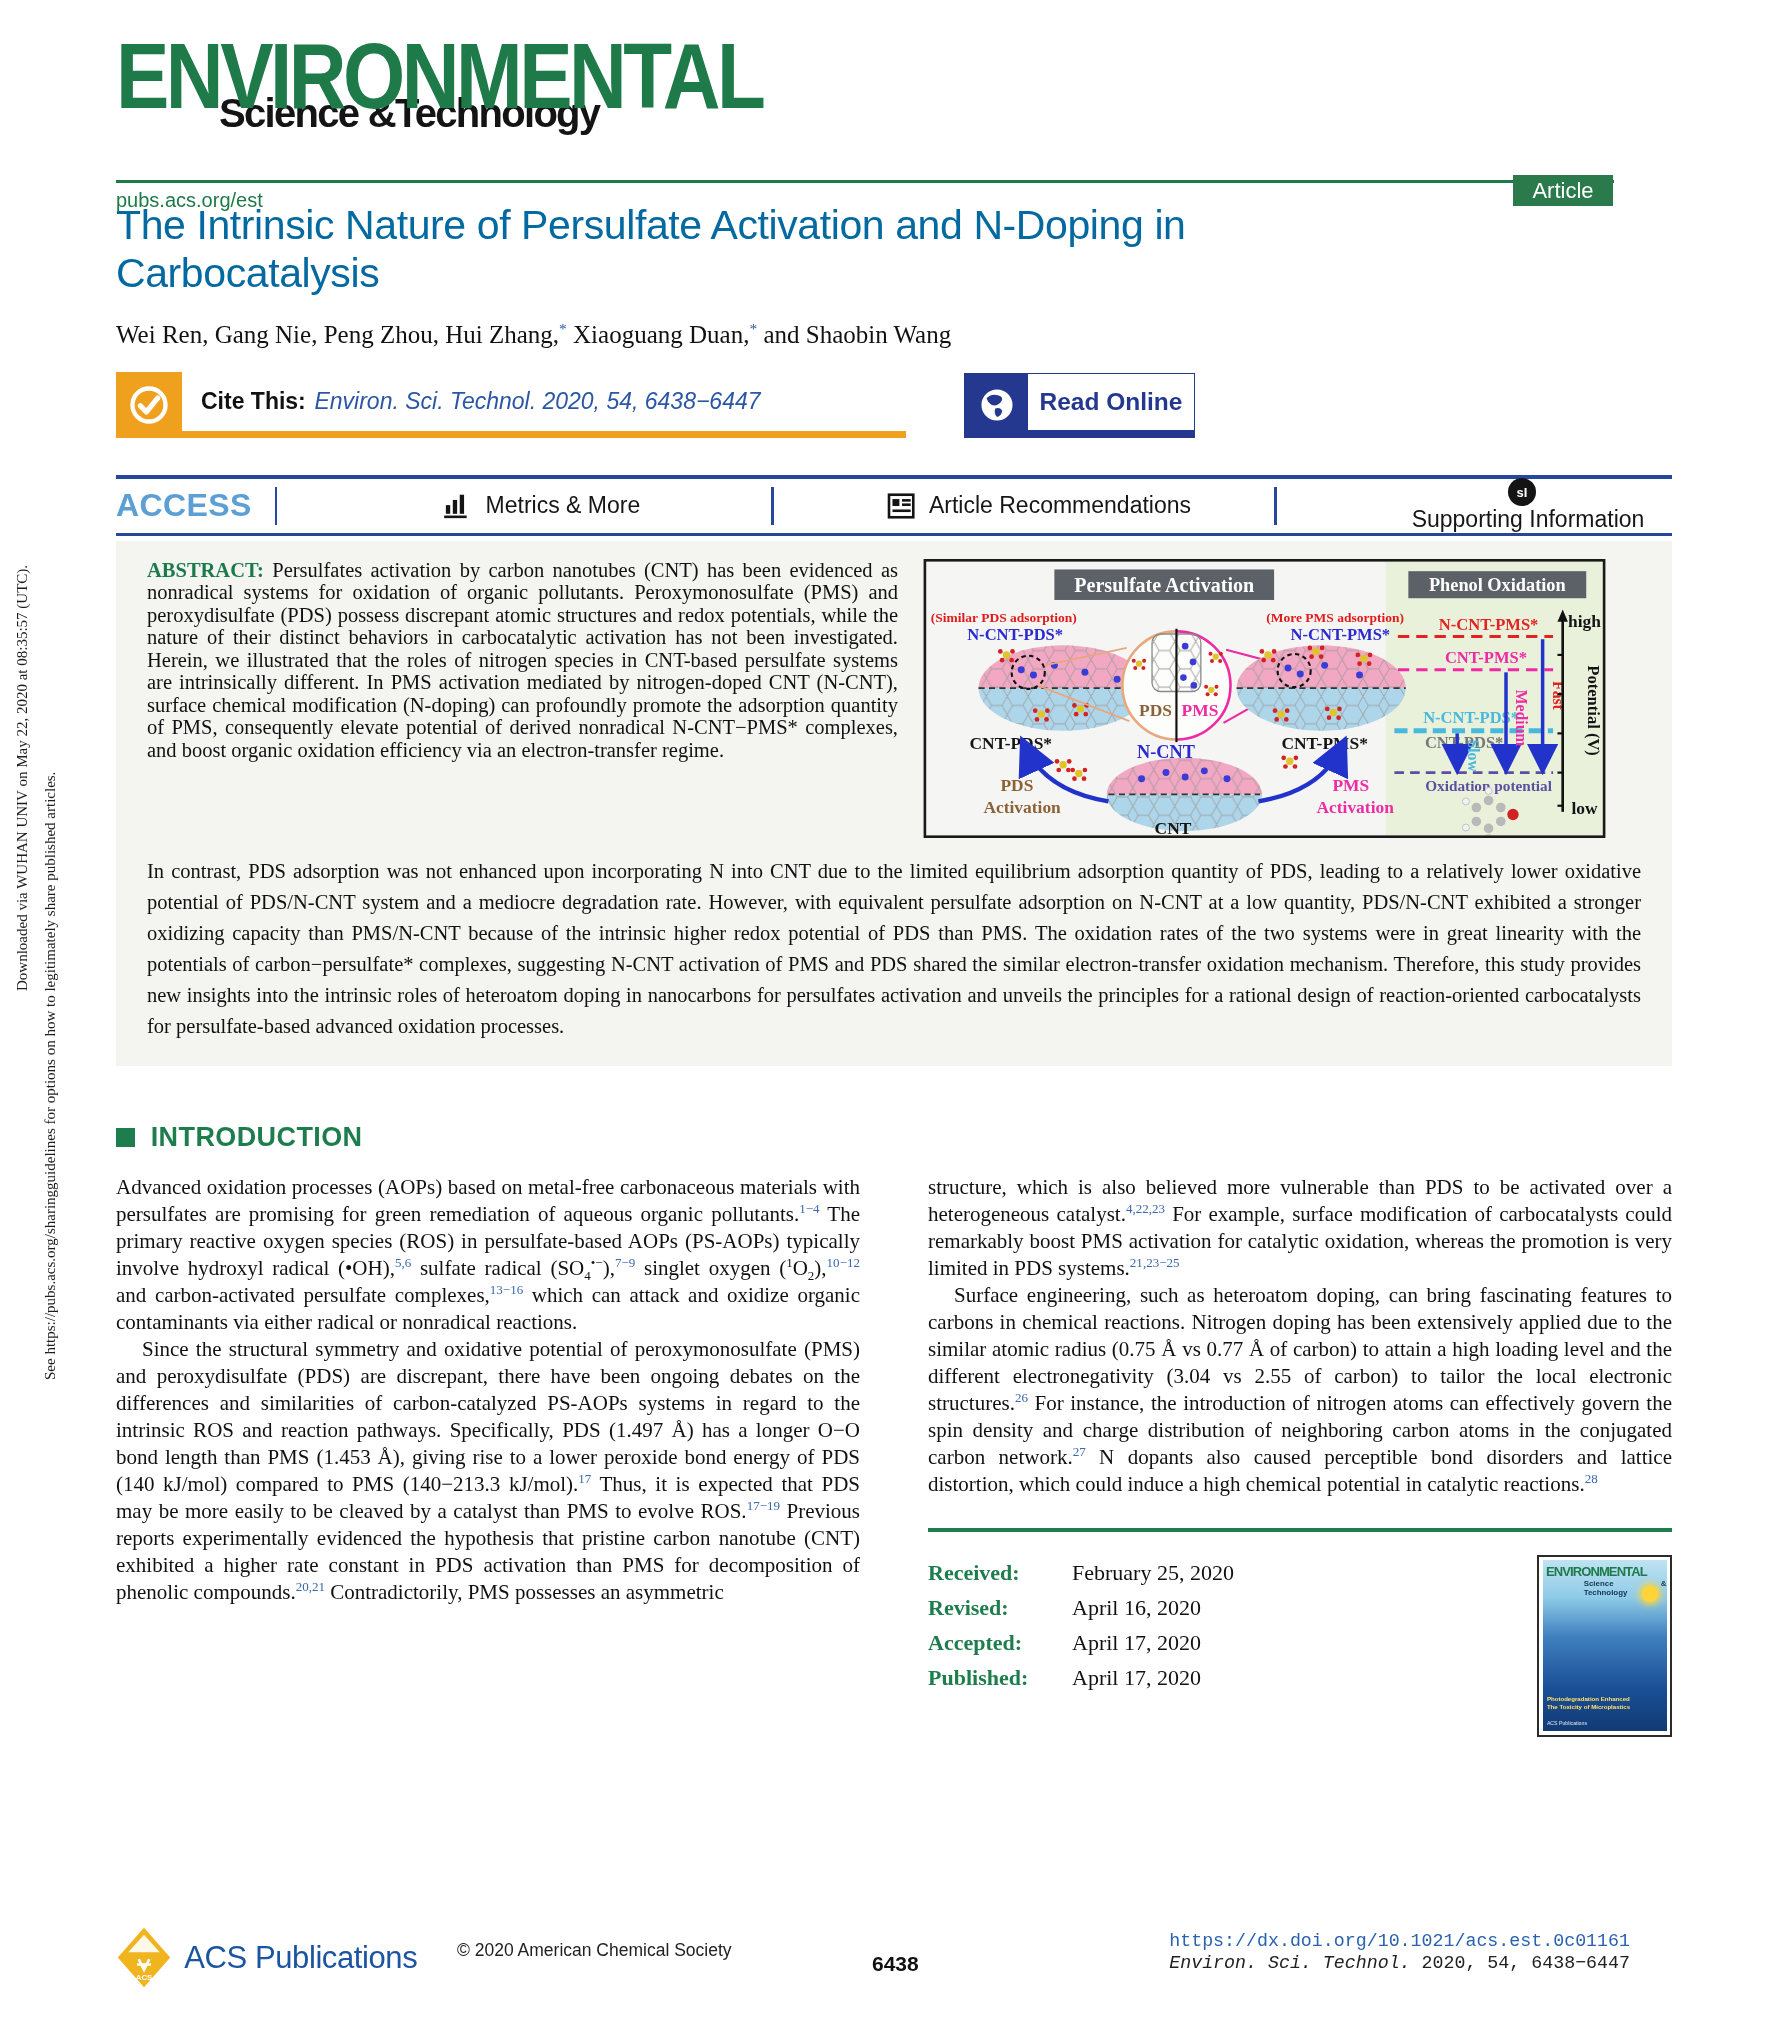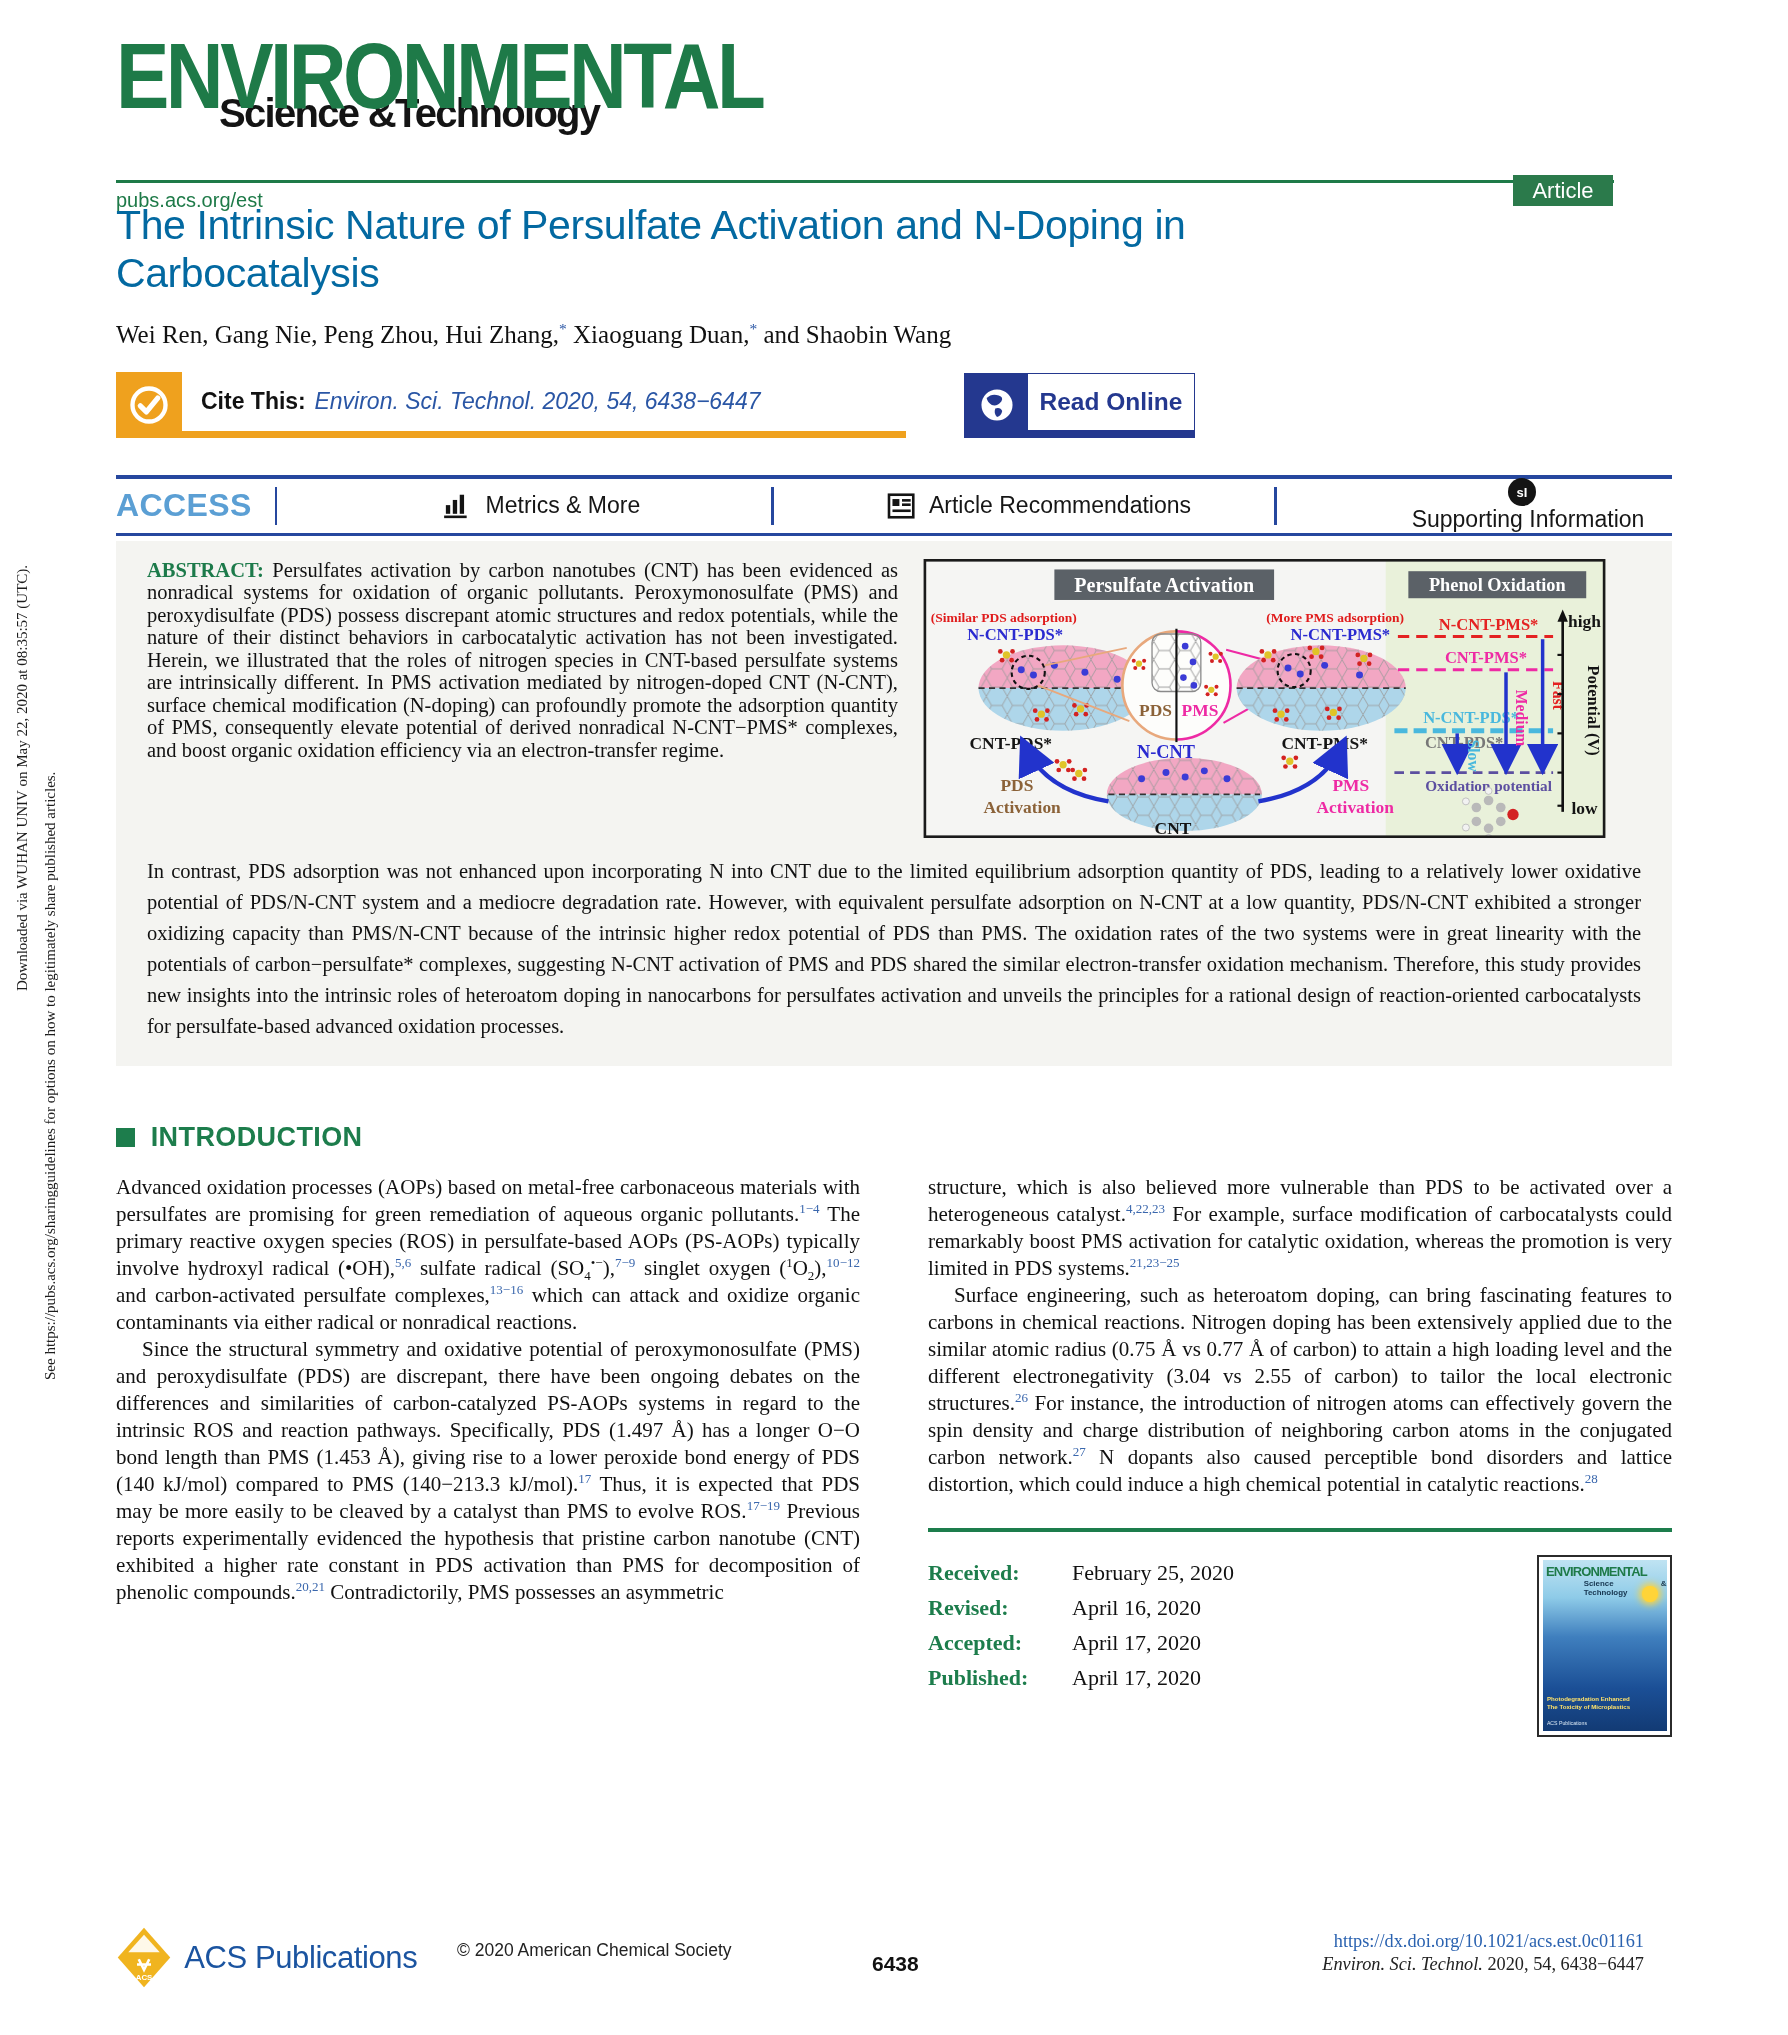--- a/index.html
+++ b/index.html
@@ -84,21 +84,21 @@
   .cover-logo .b{font:bold 7.9px "Liberation Sans",sans-serif;color:#15344f;display:block;margin-left:8.7px;padding-left:29px;}
   .cover-sun{position:absolute;right:8.7px;top:26px;width:15.7px;height:15.7px;border-radius:50%;background:#ffd438;box-shadow:0 0 7px 2.6px #ffd438;}
   .cover-cap{position:absolute;left:4.4px;bottom:21px;font:bold 6.1px "Liberation Sans",sans-serif;color:#ffe26b;line-height:1.25;}
   .cover-pub{position:absolute;left:4.4px;bottom:5.2px;font:5.2px "Liberation Sans",sans-serif;color:#dce9f5;}
   
   .footer{position:absolute;left:116px;top:1926px;width:1556px;height:79px;}
   .acs-logo{position:absolute;left:0;top:0;display:flex;align-items:center;}
   .acs-text{font-family:"Liberation Sans",sans-serif;font-size:31px;color:#1b54a0;margin-left:12.2px;letter-spacing:-0.4px;}
   .copyright{position:absolute;left:341px;top:14px;font:17.5px "Liberation Sans",sans-serif;color:#222;}
   .pagenum{position:absolute;left:756px;top:26px;font:bold 21px "Liberation Sans",sans-serif;color:#111;}
-  .foot-right{position:absolute;right:28px;top:5.2px;text-align:right;font-family:Liberation Serif, serif;}
+  .foot-right{position:absolute;right:42px;top:5.2px;text-align:center;font-family:Liberation Mono, monospace;}
   .doi{color:#2a62b0;font-size:18.3px;display:block;}
   .foot-cite{color:#222;font-size:18.3px;font-style:italic;display:block;margin-top:1.7px;}
   .foot-cite .up{font-style:normal;}
 </style>
 </head>
 <body>
 
 <div class="page">
 
   <span class="side-note" style="left:14px;top:991px;">Downloaded via WUHAN UNIV on May 22, 2020 at 08:35:57 (UTC).</span>

